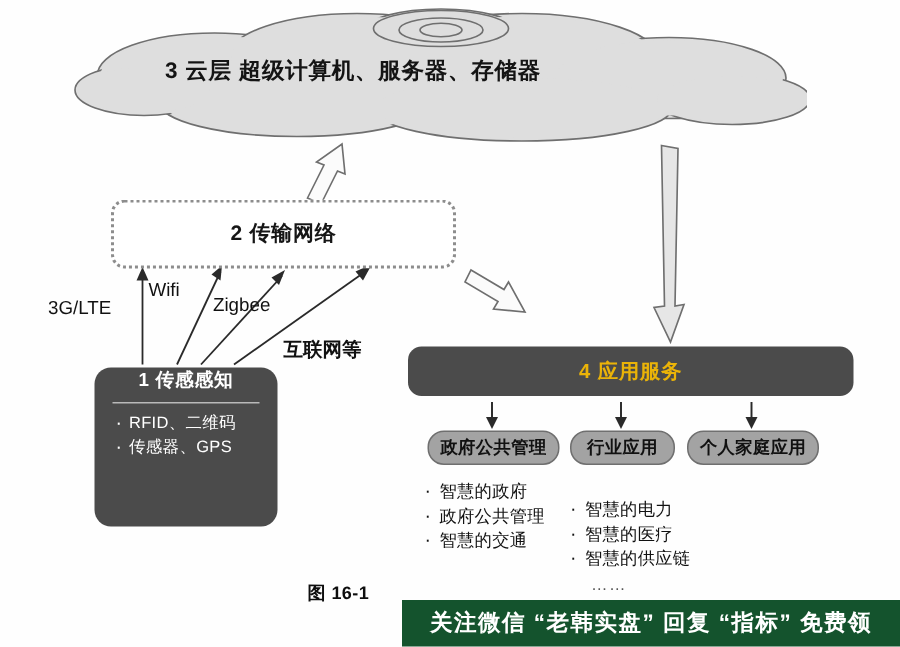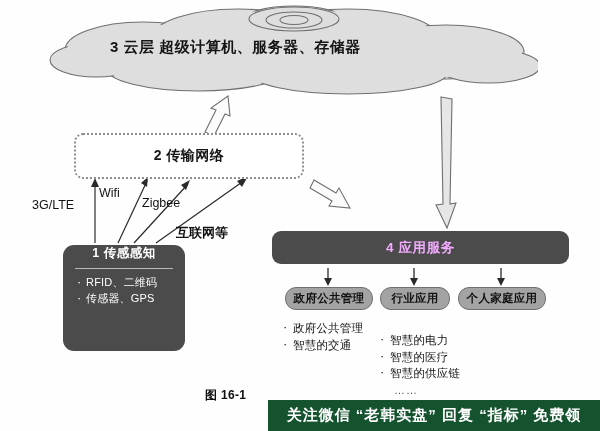--- a/index.html
+++ b/index.html
@@ -117,37 +117,37 @@
     color: #111111;
     white-space: nowrap;
   }
   .netlabel.cn {
     font-weight: bold;
     font-size: 13px;
   }
   #lbl-3glte { left: 32px; top: 198px; text-align: center; }
   #lbl-wifi  { left: 99px; top: 186px; }
   #lbl-zigbee{ left: 142px; top: 196px; }
-  #lbl-internet { left: 176px; top: 224px; }
+  #lbl-internet { left: 189px; top: 224px; }
 
   
   .app-bar {
     position: absolute;
     left: 272px;
     top: 231px;
     width: 297px;
     height: 33px;
     background: #4b4b4b;
     border-radius: 9px;
     display: flex;
     align-items: center;
     justify-content: center;
   }
   .app-bar .txt {
-    color: #f0abfc;
+    color: #eab308;
     font-size: 13.5px;
     font-weight: bold;
     letter-spacing: 0.6px;
   }
 
   
   .pill {
     position: absolute;
     top: 287px;
     height: 21px;
@@ -347,20 +347,21 @@
   <div class="app-bar">
     <span class="txt">4 应用服务</span>
   </div>
 
   <div class="pill" id="pill-0">政府公共管理</div>
   <div class="pill" id="pill-1">行业应用</div>
   <div class="pill" id="pill-2">个人家庭应用</div>
 
   <div class="bul-col" id="bul-col-0">
     <ul>
+      <li>智慧的政府</li>
       <li>政府公共管理</li>
       <li>智慧的交通</li>
     </ul>
   </div>
   <div class="bul-col" id="bul-col-1">
     <ul>
       <li>智慧的电力</li>
       <li>智慧的医疗</li>
       <li>智慧的供应链</li>
       <li class="ellip">……</li>

